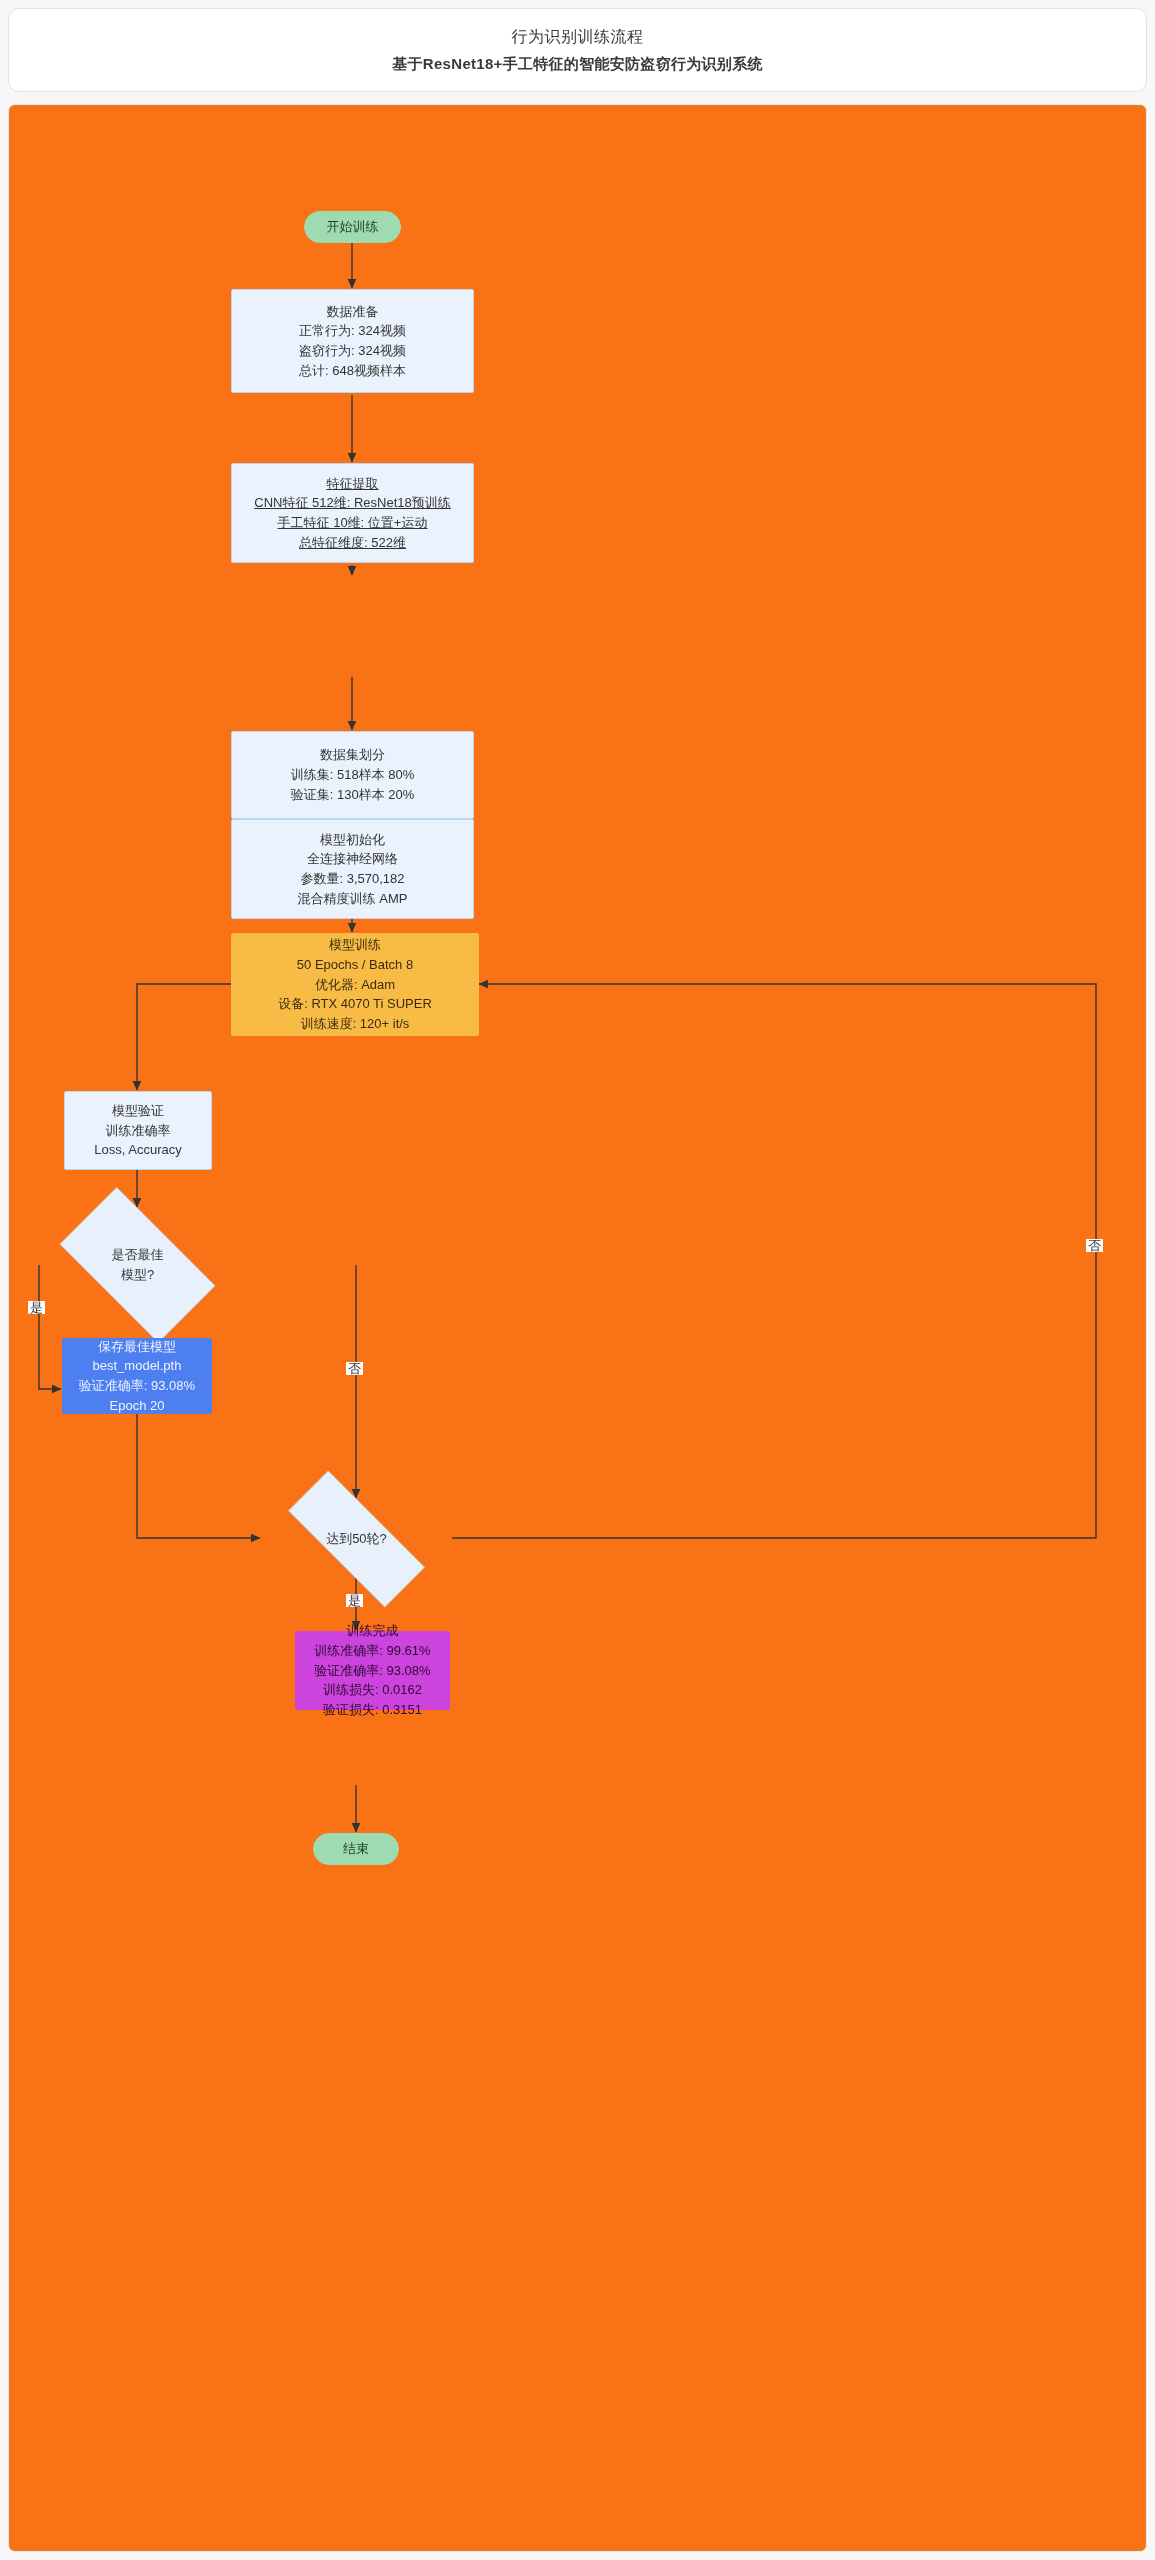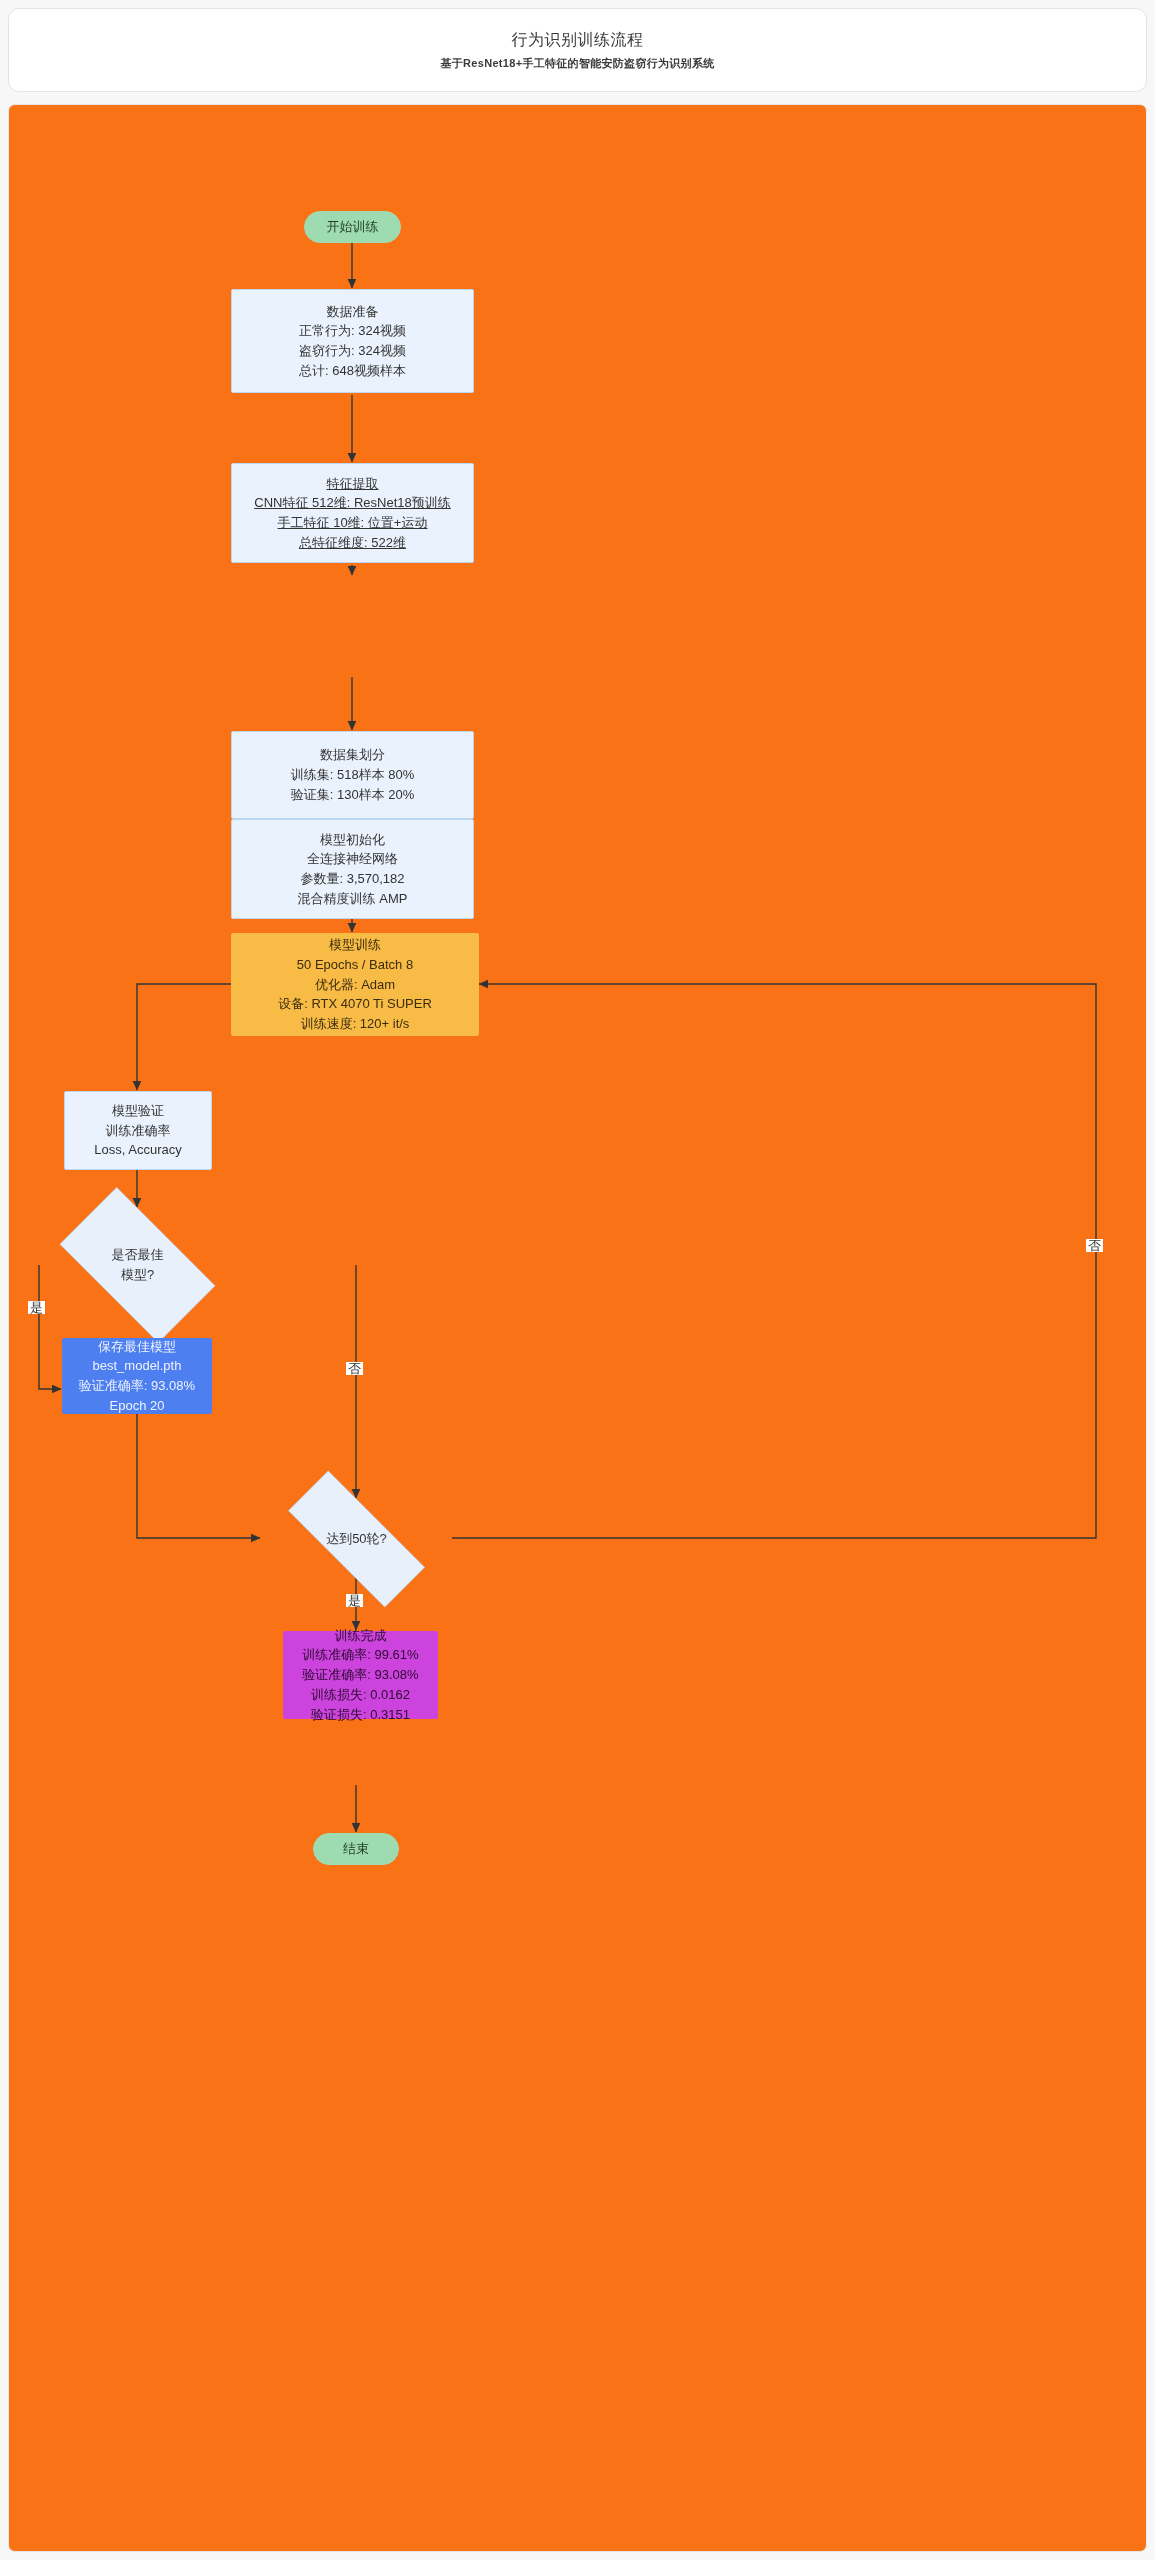--- a/index.html
+++ b/index.html
@@ -34,21 +34,21 @@
     justify-content: center;
     gap: 8px;
   }
   .title-main {
     font-size: 16px;
     color: #3a3a3a;
     letter-spacing: 0.5px;
     line-height: 1.2;
   }
   .title-sub {
-    font-size: 11px;
+    font-size: 15px;
     color: #3a3a3a;
     font-weight: bold;
     letter-spacing: 0.3px;
     line-height: 1.2;
   }
 
   
   .canvas-card {
     position: absolute;
     left: 8px;
@@ -265,21 +265,21 @@
       <span class="ln">Epoch 20</span>
     </div>
 
     <div class="node n-decision" style="left:251px; top:1394px; width:193px; height:80px;">
       <span class="dia"></span>
       <span class="dia-text">
         <span class="ln">达到50轮?</span>
       </span>
     </div>
 
-    <div class="node n-done" style="left:274px; top:1526px; width:155px; height:88px;">
+    <div class="node n-done" style="left:286px; top:1526px; width:155px; height:79px;">
       <span class="ln">训练完成</span>
       <span class="ln">训练准确率: 99.61%</span>
       <span class="ln">验证准确率: 93.08%</span>
       <span class="ln">训练损失: 0.0162</span>
       <span class="ln">验证损失: 0.3151</span>
     </div>
 
     <div class="node n-terminal" style="left:304px; top:1728px; width:86px; height:32px;">
       <span class="ln">结束</span>
     </div>

